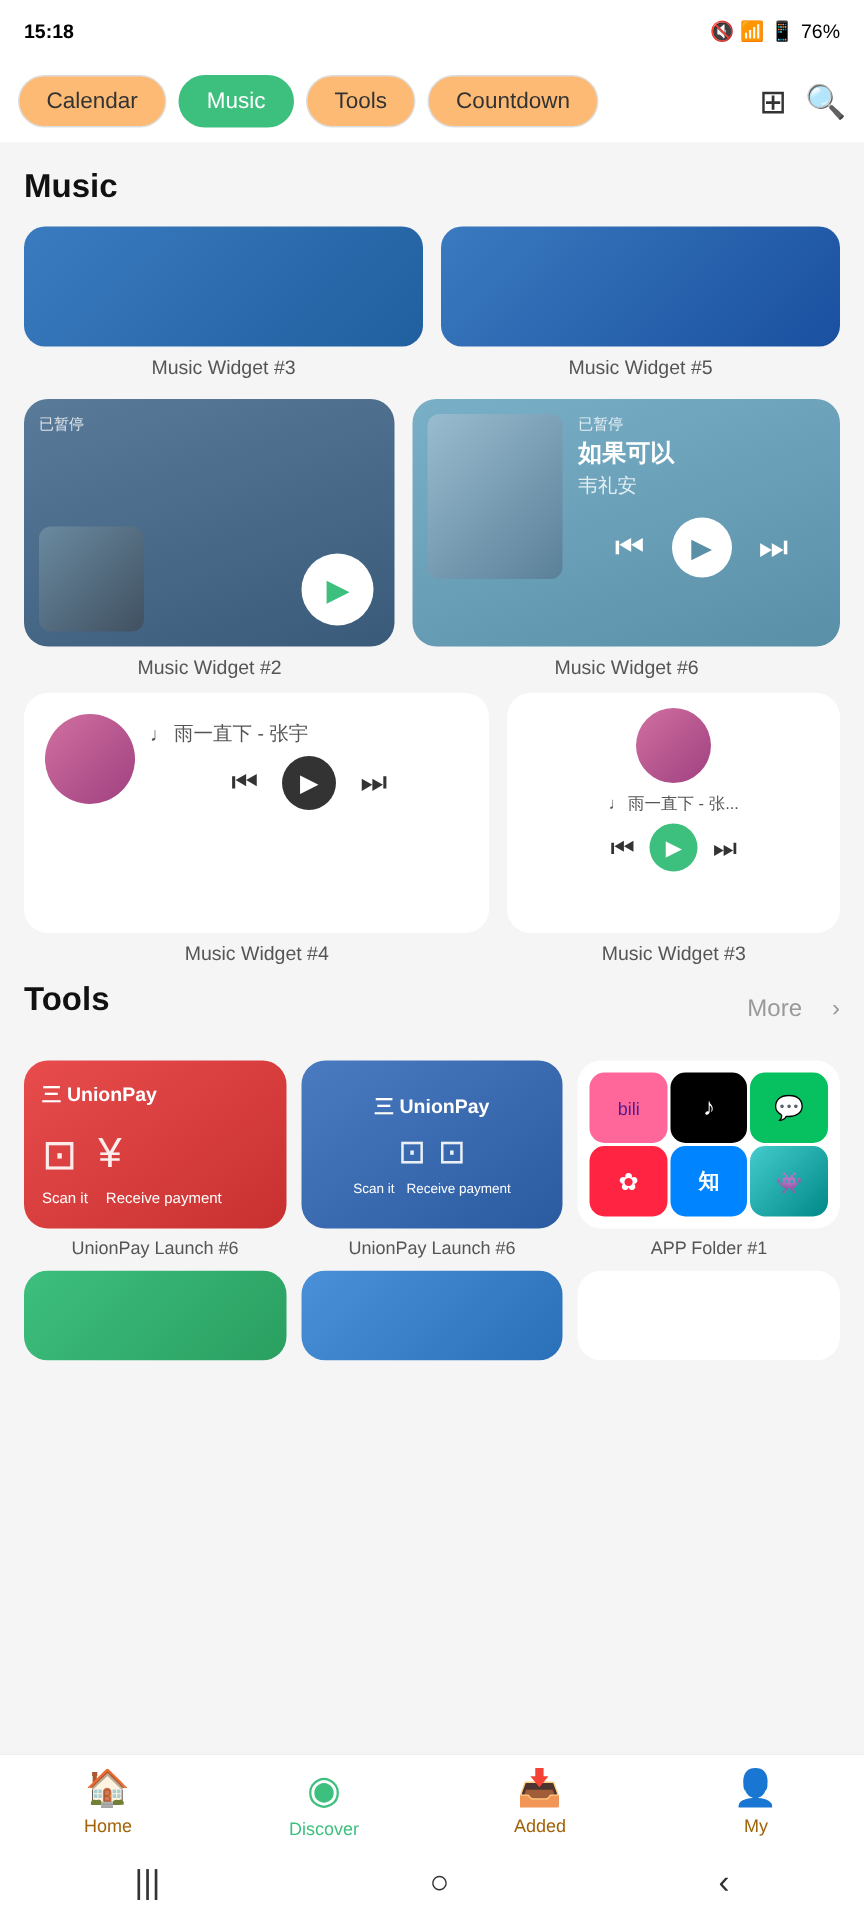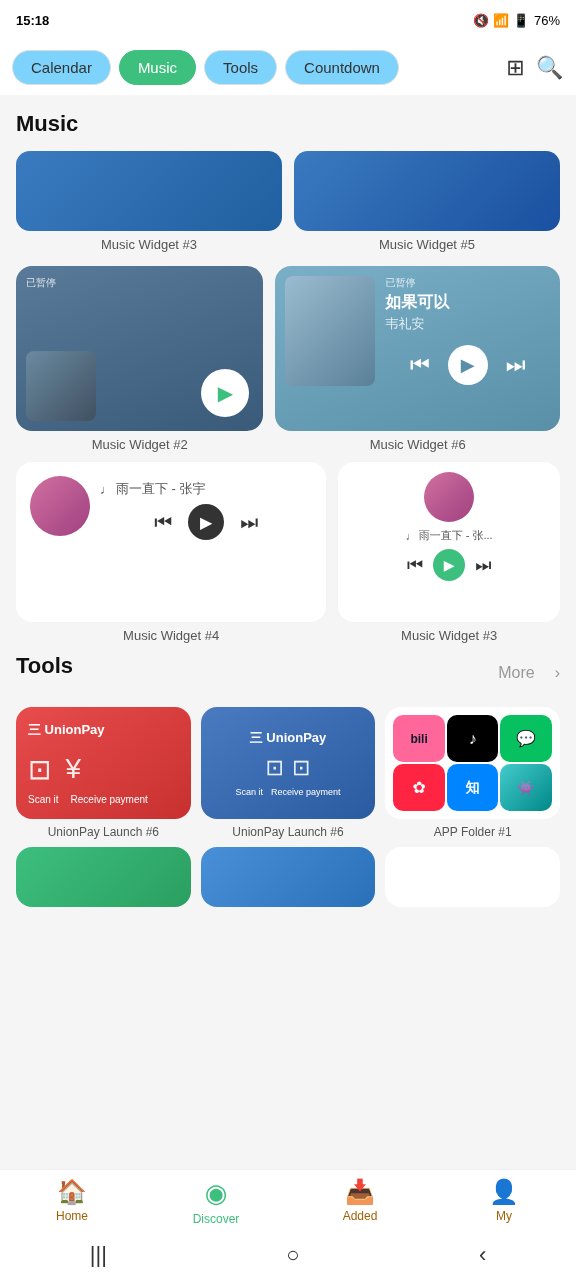--- a/index.html
+++ b/index.html
@@ -31,21 +31,21 @@
       align-items: center;
       padding: 10px 12px;
       gap: 8px;
       overflow: hidden;
     }
     .nav-tab {
       padding: 8px 18px;
       border-radius: 20px;
       font-size: 15px;
       border: 1.5px solid #ddd;
-      background: #7dd3fc;
+      background: #fdba74;
       cursor: pointer;
       white-space: nowrap;
       color: #333;
     }
     .nav-tab.active {
       background: #3dbf7e;
       color: white;
       border-color: #3dbf7e;
     }
     .nav-tab-icons {
@@ -315,21 +315,21 @@
       padding: 8px;
     }
     .app-icon {
       border-radius: 10px;
       display: flex;
       align-items: center;
       justify-content: center;
       font-size: 18px;
       background: #eee;
     }
-    .app-icon-bilibili { background: #ff6699; color: #0f172a; font-size: 12px; font-weight: 700; }
+    .app-icon-bilibili { background: #ff6699; color: #4c1d95; font-size: 12px; font-weight: 400; }
     .app-icon-tiktok { background: black; color: white; font-size: 16px; }
     .app-icon-wechat { background: #07c160; color: white; font-size: 16px; }
     .app-icon-red { background: #ff2442; color: white; font-size: 16px; }
     .app-icon-zhihu { background: #0084ff; color: white; font-size: 14px; font-weight: 700; }
     .app-icon-alien { background: linear-gradient(135deg, #4cc, #088); color: white; font-size: 14px; }
 
     .tool-name { font-size: 12px; color: #555; text-align: center; margin-top: 6px; }
 
     
     .tools-row-partial {

